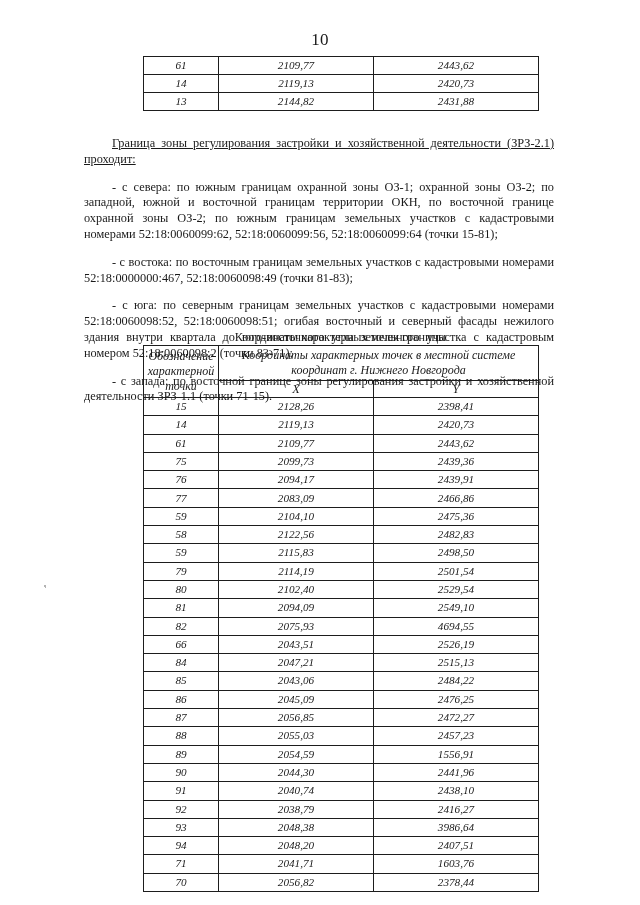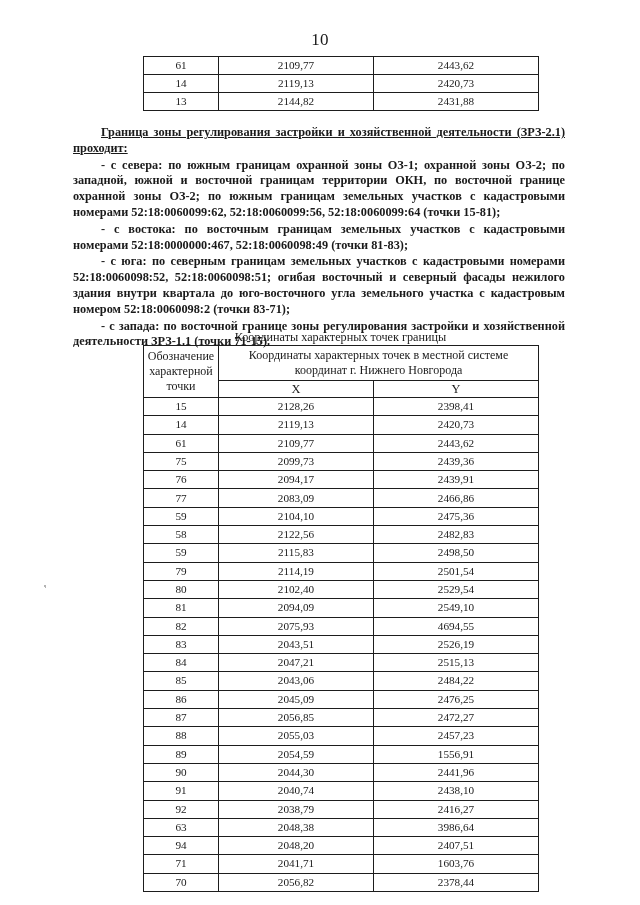--- a/index.html
+++ b/index.html
@@ -27,20 +27,21 @@
     text-align: center;
     font-size: 17px;
     letter-spacing: .3px;
   }
 
   
   table.doc-table {
     border-collapse: collapse;
     table-layout: fixed;
     font-size: 11.2px;
+    font-style: italic;
   }
   table.doc-table td, table.doc-table th {
     border: 1px solid #1d1d1d;
     text-align: center;
     vertical-align: middle;
     font-weight: normal;
     padding: 0;
     line-height: 1.18;
   }
 
@@ -83,23 +84,22 @@
   .body-text {
     position: absolute;
     left: 72px;
     top: 124px;
     width: 494px;
     font-size: 12.3px;
     line-height: 1.285;
     text-align: justify;
   }
   .body-text p {
-    margin: 1px;
+    margin: 12px;
     text-indent: 28px;
-    font-weight: bold;
   }
   .body-text p.tight { text-indent: 28px; }
   .underlined-lead {
     text-decoration: underline;
   }
 
   
   .speckle {
     position: absolute;
     background: #9a9a9a;
@@ -224,21 +224,21 @@
           <td>81</td>
           <td>2094,09</td>
           <td>2549,10</td>
         </tr>
         <tr>
           <td>82</td>
           <td>2075,93</td>
           <td>4694,55</td>
         </tr>
         <tr>
-          <td>83</td>
+          <td>66</td>
           <td>2043,51</td>
           <td>2526,19</td>
         </tr>
         <tr>
           <td>84</td>
           <td>2047,21</td>
           <td>2515,13</td>
         </tr>
         <tr>
           <td>85</td>
@@ -274,21 +274,21 @@
           <td>91</td>
           <td>2040,74</td>
           <td>2438,10</td>
         </tr>
         <tr>
           <td>92</td>
           <td>2038,79</td>
           <td>2416,27</td>
         </tr>
         <tr>
-          <td>63</td>
+          <td>93</td>
           <td>2048,38</td>
           <td>3986,64</td>
         </tr>
         <tr>
           <td>94</td>
           <td>2048,20</td>
           <td>2407,51</td>
         </tr>
         <tr>
           <td>71</td>

